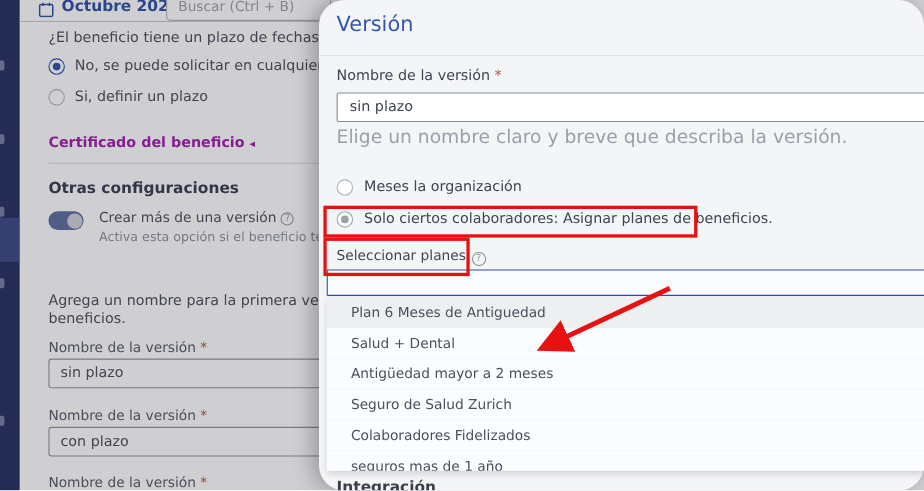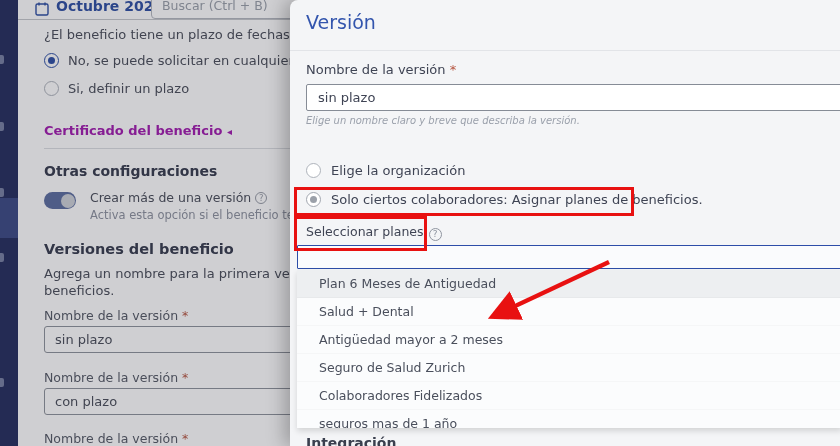--- a/index.html
+++ b/index.html
@@ -35,26 +35,26 @@
   .toggle { position:absolute; width:32px; height:17px; border-radius:9px; background:#5c6d9f; }
   .toggle::after { content:""; position:absolute; right:1.5px; top:1.5px; width:14px; height:14px; border-radius:50%; background:#cdd1d8; }
   .help-ico { display:inline-block; width:12px; height:12px; border:1px solid #979ca6; border-radius:50%; font-size:8.5px; line-height:10px; text-align:center; color:#979ca6; vertical-align:1px; margin-left:4px; }
   .bg-help { position:absolute; font-size:11.5px; color:#8d московtime92a0; color:#8d929f; white-space:nowrap; }
   .bg-input { position:absolute; width:272px; height:27px; border:1px solid #8e939b; border-radius:3px; background:#fff; font-size:13px; color:#4a4e5a; line-height:25px; padding:0 10px; white-space:nowrap; }
 
   
   .backdrop { position:absolute; inset:0; background:rgba(35,38,52,.22); z-index:3; }
 
   
-  .modal { position:absolute; left:290px; top:0; width:550px; height:446px; background:#f4f5f7; border-top-left-radius:8px; box-shadow:-6px 0 18px rgba(0,0,0,.25); z-index:10; }
+  .modal { position:absolute; left:290px; top:0; width:550px; height:446px; background:#f4f5f7; border-top-left-radius:8px; box-shadow:-6px 0 18px rgba(0,0,0,.25); z-index:10;border-radius:23px; }
   .modal-title { position:absolute; left:16px; top:11px; font-size:19px; font-weight:500; color:#3355ad; }
   .modal-hr { position:absolute; left:0; right:0; top:50px; height:1px; background:#e2e4e8; }
   .m-label { position:absolute; font-size:13px; color:#3f4454; white-space:nowrap; }
   .m-input { position:absolute; left:16px; top:84px; right:-2px; height:27px; background:#fff; border:1px solid #868c96; border-radius:2px; font-size:13px; color:#3f4454; line-height:25px; padding:0 11px; }
-  .m-help { position:absolute; left:16px; top:115px; font-size:10px; color:#9aa0ab; white-space:nowrap;font-style:italic; }
+  .m-help { position:absolute; left:16px; top:115px; font-size:17px; color:#9aa0ab; white-space:nowrap; }
   .m-radio-row { position:absolute; left:16px; display:flex; align-items:center; gap:10px; font-size:13px; color:#3f4454; white-space:nowrap; }
   .q-ico { display:inline-block; width:13px; height:13px; border:1px solid #8f95a0; border-radius:50%; font-size:9px; line-height:11px; text-align:center; color:#8f95a0; margin-left:5px; vertical-align:-1px; }
   .m-select { position:absolute; left:7px; top:245px; right:-2px; height:24px; background:#fafbfd; border:1.5px solid #2d4da8; border-radius:1px; }
   .dropdown { position:absolute; left:7px; top:270px; right:-2px; height:158px; background:#fbfcfd; box-shadow:0 3px 6px rgba(0,0,0,.14); overflow:hidden; }
   .dd-row { height:28px; line-height:28px; padding-left:22px; font-size:12.5px; color:#4a4f5c; border-bottom:1px solid rgba(0,0,0,.025); white-space:nowrap; }
   .dd-row.hl { background:#edeff1; }
   .integration { position:absolute; left:16px; top:435px; font-size:14px; font-weight:bold; color:#3a3f4e; white-space:nowrap; }
 
   
   .anno-box { position:absolute; border:3px solid #e81111; z-index:40; }
@@ -106,21 +106,20 @@
     <div class="hr" style="top:128px"></div>
 
     <div class="bg-h" style="left:26px; top:143px">Otras configuraciones</div>
 
     <div class="toggle" style="left:26px; top:172px"></div>
     <div class="bg-text" style="left:72px; top:170px; font-size:12.5px">
       <span>Crear más de una versión</span><span class="help-ico">?</span>
     </div>
     <div class="bg-help" style="left:72px; top:188px">Activa esta opción si el beneficio tendrá mas de una v</div>
 
-    <div class="bg-h" style="left:26px; top:221px; font-size:14.5px">Versiones del beneficio</div>
     <div class="bg-text" style="left:26px; top:246px">Agrega un nombre para la primera versión del benefi</div>
     <div class="bg-text" style="left:26px; top:263px">beneficios.</div>
 
     <div class="bg-label" style="left:26px; top:288px">
       <span>Nombre de la versión</span> <span class="ast">*</span>
     </div>
     <div class="bg-input" style="left:26px; top:306px">sin plazo</div>
 
     <div class="bg-label" style="left:26px; top:350px">
       <span>Nombre de la versión</span> <span class="ast">*</span>
@@ -140,21 +139,21 @@
 
     <div class="m-label" style="left:16px; top:62px">
       <span>Nombre de la versión</span> <span class="ast">*</span>
     </div>
     <div class="m-input">sin plazo</div>
     <div class="m-help">Elige un nombre claro y breve que describa la versión.</div>
 
 
     <div class="m-radio-row" style="top:163px">
       <span class="radio"></span>
-      <span>Elige la organización</span>
+      <span>Meses la organización</span>
     </div>
     <div class="m-radio-row" style="top:192px">
       <span class="radio on-gray"></span>
       <span>Solo ciertos colaboradores: Asignar planes de beneficios.</span>
     </div>
 
     <div class="m-label" style="left:16px; top:224px; font-size:12.5px">
       <span>Seleccionar planes</span><span class="q-ico">?</span>
     </div>
 

